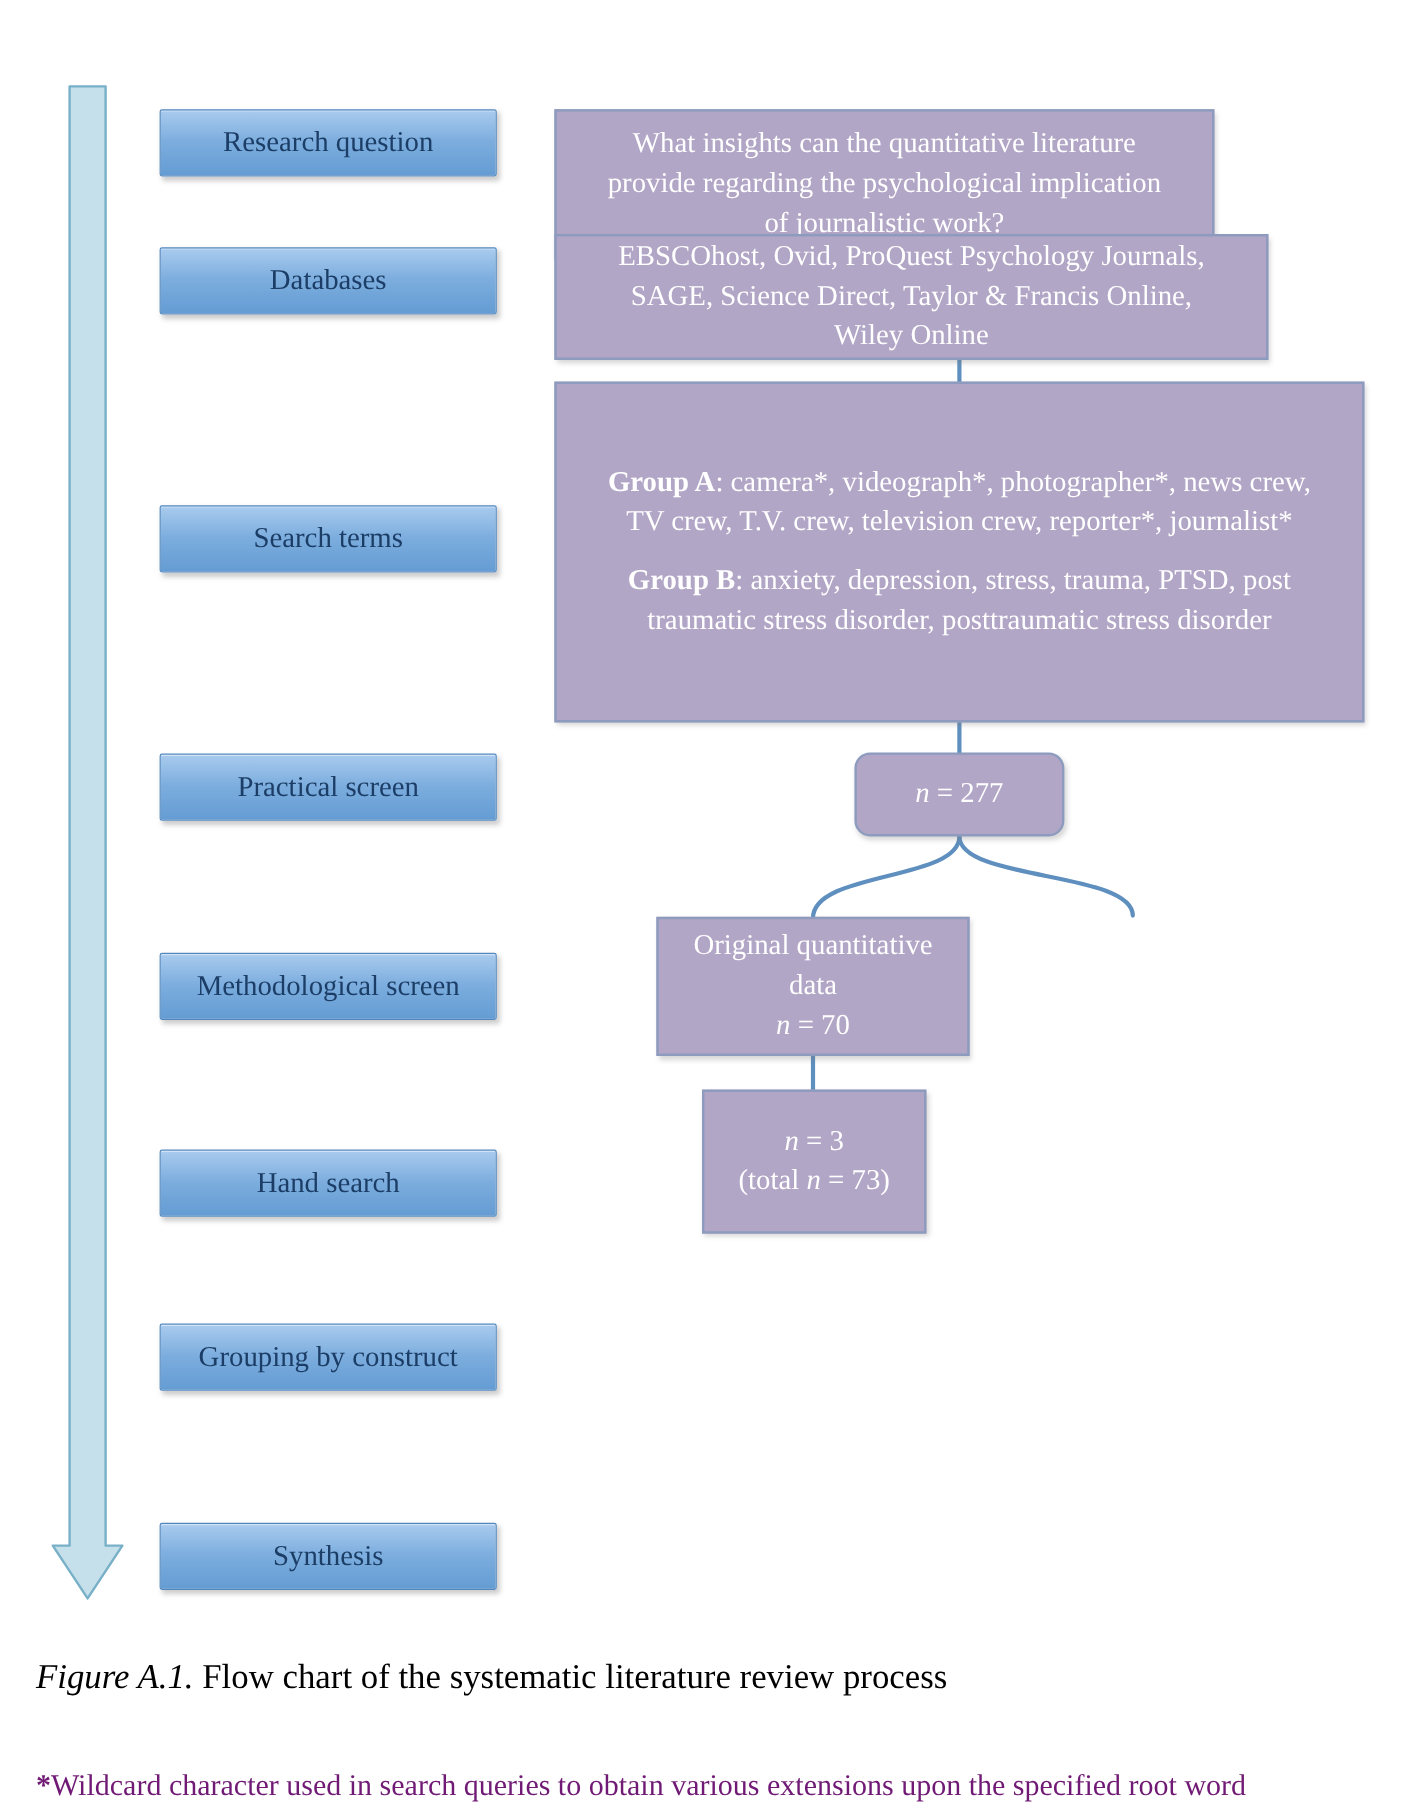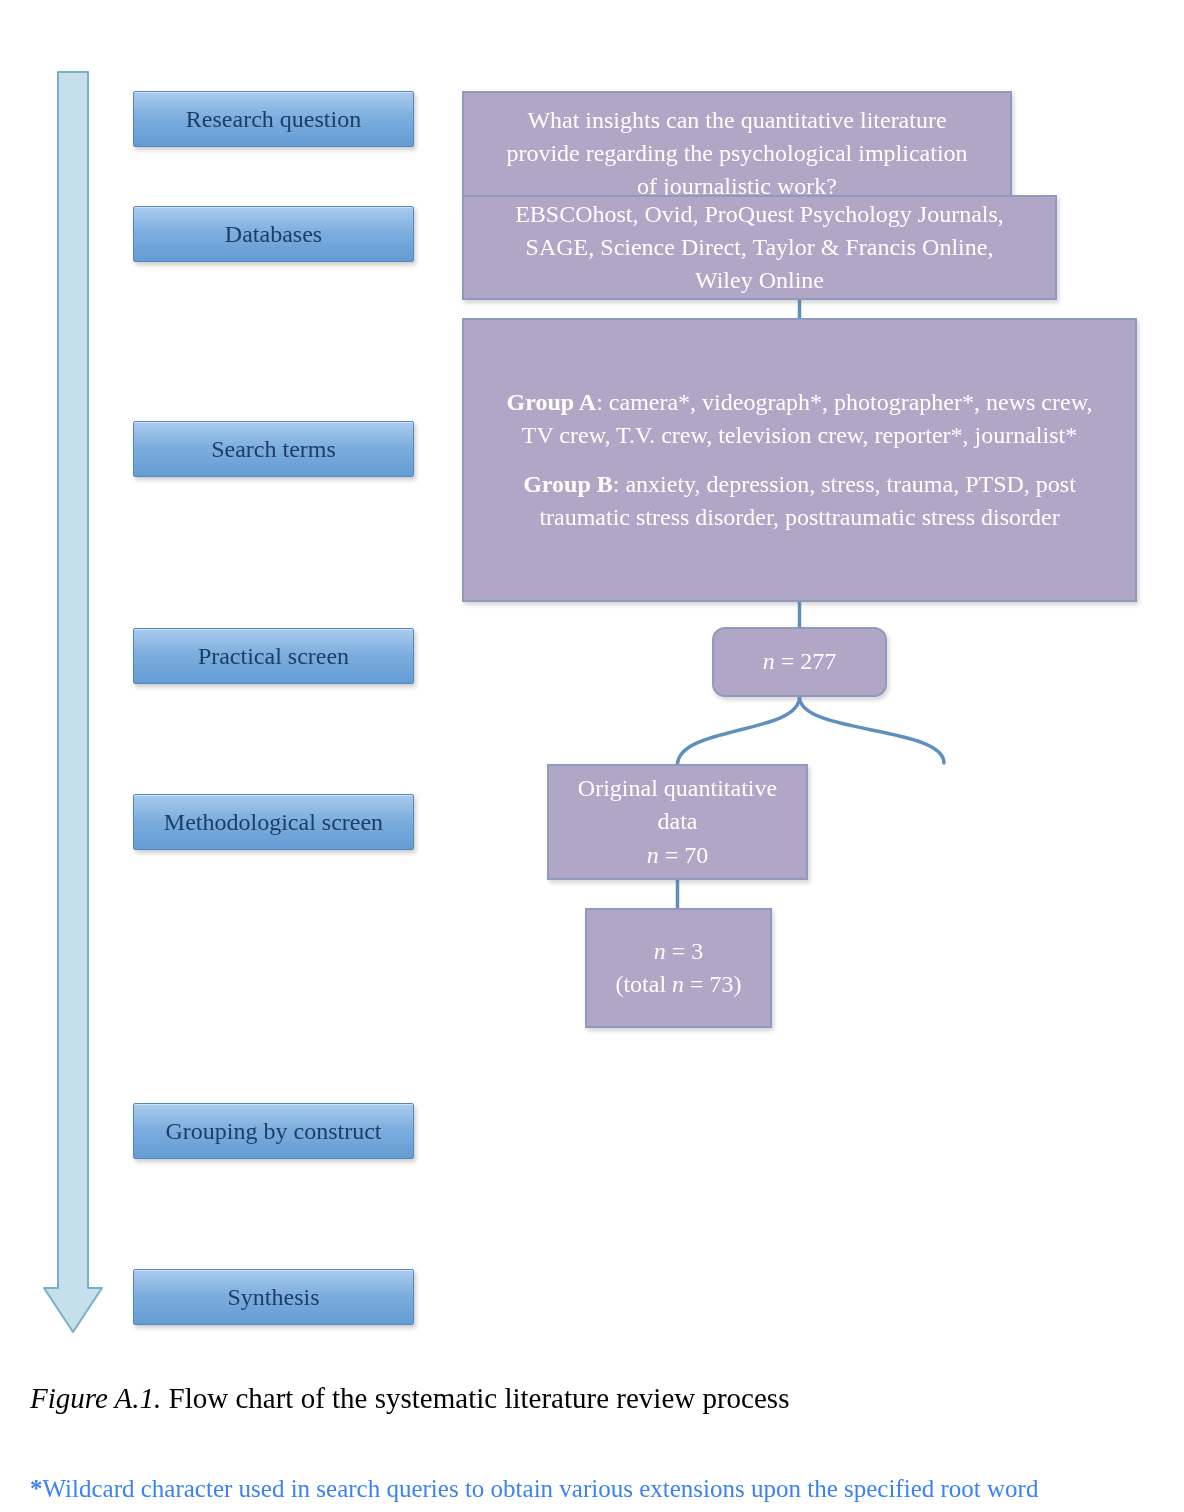--- a/index.html
+++ b/index.html
@@ -68,21 +68,21 @@
     font-size: 29px;
     color: #000000;
     z-index: 2;
   }
   .caption .fig-label { font-style: italic; }
   .footnote {
     position: absolute;
     left: 30px;
     top: 1475px;
     font-size: 25px;
-    color: #3b82f6;
+    color: #701a75;
     z-index: 2;
   }
   .footnote .star { font-weight: bold; }
 </style>
 </head>
 <body>
 
 <div class="canvas">
 
   <svg class="overlay" viewBox="0 0 1184 1512">
@@ -93,20 +93,21 @@
     <path class="conn" d="M799.5 697 C799.5 734 677.5 726 677.5 765"></path>
     <path class="conn" d="M799.5 697 C799.5 734 944 726 944 763"></path>
     <line class="conn" x1="677.5" y1="880" x2="677.5" y2="909"></line>
   </svg>
 
   <div class="stage" style="top:206px">Databases</div>
   <div class="stage" style="top:91px">Research question</div>
   <div class="stage" style="top:421px">Search terms</div>
   <div class="stage" style="top:628px">Practical screen</div>
   <div class="stage" style="top:794px">Methodological screen</div>
+  <div class="stage" style="top:958px">Hand search</div>
   <div class="stage" style="top:1103px">Grouping by construct</div>
   <div class="stage" style="top:1269px">Synthesis</div>
 
   <div class="panel" id="panel-research">
     <p>What insights can the quantitative literature provide regarding the psychological implication of journalistic work?</p>
   </div>
 
   <div class="panel" id="panel-databases">
     <p>EBSCOhost, Ovid, ProQuest Psychology Journals, SAGE, Science Direct, Taylor &amp; Francis Online, Wiley Online</p>
   </div>

